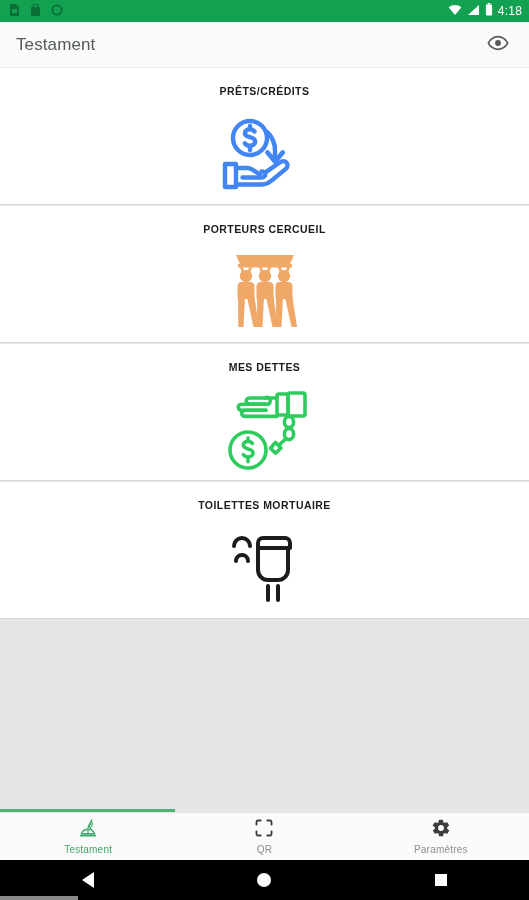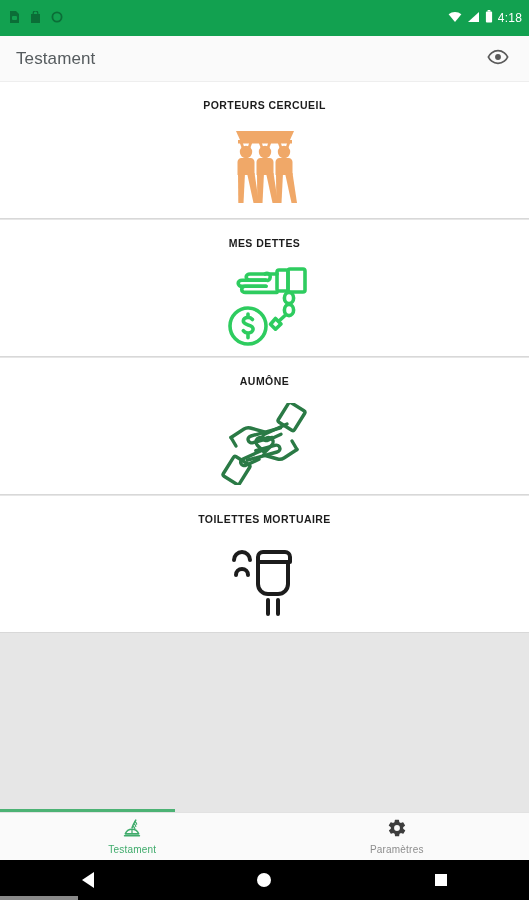--- a/index.html
+++ b/index.html
@@ -11,21 +11,21 @@
   }
   #phone {
     position: relative;
     width: 529px; height: 900px;
     background: #e3e3e3;
     display: flex; flex-direction: column;
   }
 
   
   .statusbar {
-    height: 36px;
+    height: 22px;
     background: #12a150;
     display: flex; align-items: center;
     padding: 0 7px 0 9px;
     flex: 0 0 auto;
   }
   .sb-left { display: flex; align-items: center; gap: 10px; }
   .sb-right { margin-left: auto; display: flex; align-items: center; gap: 5px; }
   .sb-ico { display: block; }
   .sb-time {
     color: #ffffff; font-size: 12px; letter-spacing: .2px;
@@ -197,20 +197,38 @@
             <path d="M12 5C6.5 5 2.7 9.3 1.5 12c1.2 2.7 5 7 10.5 7s9.3-4.3 10.5-7C21.3 9.3 17.5 5 12 5z" fill="none" stroke="#5a5a5a" stroke-width="2"></path>
             <circle cx="12" cy="12" r="3.2" fill="#5a5a5a"></circle>
           </svg>
         </span>
       </button>
     </div>
   </div>
 
   <div class="list">
 
+    <div class="card">
+      <span class="card-title">PRÊTS/CRÉDITS</span>
+      <span class="card-icon">
+        <svg width="92" height="80" viewBox="0 0 92 80">
+          <g fill="none" stroke="#4285f4" stroke-width="4.4" stroke-linecap="round" stroke-linejoin="round">
+            <circle cx="31" cy="24" r="17"></circle>
+            <path d="M35.5 17.5c-1.3-1.6-3.1-2.3-5-2.2-2.6.1-4.6 1.7-4.6 3.9 0 2.4 2.3 3.3 5 4 2.8.7 5.3 1.7 5.3 4.4 0 2.4-2.2 4-5 4.1-2.1.1-4-.7-5.3-2.4"></path>
+            <path d="M31 12v3M31 33v3"></path>
+            <path d="M48 18c5 4.5 8 11 8 18.5 0 3 0 6 0 9"></path>
+            <path d="M48.5 38.5l7.6 9 7.6-9" stroke-width="4.8"></path>
+            <path d="M6 50h11v23H6z"></path>
+            <path d="M17 54h11.5c2 0 3 .5 4.3 1.3L41 60.5"></path>
+            <path d="M23.5 63.5h19c2.2 0 3.7-1.3 3.7-3.1 0-1.8-1.5-3-3.7-3"></path>
+            <path d="M17 70.5h26c3.8 0 6.3-1.2 9.2-3.6l14.3-11.8c2.3-1.9 2.6-4.7.9-6.6-1.6-1.8-4.3-1.8-6.3-.2L47.5 57.6"></path>
+          </g>
+        </svg>
+      </span>
+    </div>
 
     <div class="card">
       <span class="card-title">PORTEURS CERCUEIL</span>
       <span class="card-icon">
         <svg width="82" height="82" viewBox="0 0 82 82">
           <g fill="#f0a868">
 
             <path d="M12 4h58l-4 9H16z"></path>
             <rect x="14" y="13" width="54" height="3.5"></rect>
 
@@ -265,43 +283,20 @@
 
             <circle cx="29" cy="61" r="18"></circle>
             <path d="M33.5 54.5c-1.3-1.5-3-2.2-4.8-2.1-2.5.1-4.4 1.6-4.4 3.7 0 2.3 2.2 3.1 4.8 3.8 2.7.7 5 1.6 5 4.2 0 2.3-2.1 3.8-4.8 3.9-2 .1-3.8-.7-5-2.3"></path>
             <path d="M29 49v3.2M29 69.5v3.2"></path>
           </g>
         </svg>
       </span>
     </div>
 
 
-    <div class="card">
-      <span class="card-title">AUMÔNE</span>
-      <span class="card-icon">
-        <svg width="90" height="82" viewBox="0 0 90 82">
-          <g fill="none" stroke="#2a7a45" stroke-width="3.4" stroke-linecap="round" stroke-linejoin="round">
-
-            <rect x="62" y="2" width="19" height="23" rx="2" transform="rotate(32 71.5 13.5)"></rect>
-            <path d="M67 21L45 31c-2 .9-2.8 2.9-2 4.6.9 1.9 3 2.5 5 1.6l13-5.9"></path>
-            <path d="M60.5 24.8L31 33c-2.2.6-3.4 2.5-2.8 4.3.6 2 2.8 2.9 5 2.3l19-5.2"></path>
-            <path d="M11 34.5l13-8.5c2-1.3 4.2-1.6 6.4-1l14 4"></path>
-            <path d="M11 34.5l5 8.5"></path>
-
-            <rect x="7" y="56" width="19" height="23" rx="2" transform="rotate(32 16.5 67.5)"></rect>
-            <path d="M23 60l22-10c2-.9 2.8-2.9 2-4.6-.9-1.9-3-2.5-5-1.6l-13 5.9" transform="rotate(180 34 53)"></path>
-            <path d="M27.5 57.2L57 49c2.2-.6 3.4-2.5 2.8-4.3-.6-2-2.8-2.9-5-2.3l-19 5.2"></path>
-            <path d="M77 46.5l-13 8.5c-2 1.3-4.2 1.6-6.4 1l-14-4"></path>
-            <path d="M77 46.5l-5-8.5"></path>
-
-            <path d="M44.5 49.5l-7.2-7.3c-1.8-1.8-1.8-4.7 0-6.5 1.8-1.8 4.6-1.8 6.4 0l.8.8.8-.8c1.8-1.8 4.6-1.8 6.4 0 1.8 1.8 1.8 4.7 0 6.5z"></path>
-          </g>
-        </svg>
-      </span>
-    </div>
 
     <div class="card">
       <span class="card-title">TOILETTES MORTUAIRE</span>
       <span class="card-icon">
         <svg width="90" height="80" viewBox="0 0 90 80">
           <g fill="none" stroke="#1c1c1c" stroke-width="4" stroke-linecap="round" stroke-linejoin="round">
             <path d="M14 18a8 8 0 0116 0"></path>
             <path d="M38 20v-5a5 5 0 015-5h22a5 5 0 015 5v5"></path>
             <path d="M38 20h30v22a10 10 0 01-10 10H48a10 10 0 01-10-10z"></path>
             <path d="M16 33a6 6 0 1112 0"></path>
@@ -322,20 +317,33 @@
           <path d="M16.5 2.5c-1.8 3-3.4 6-4.4 9.2" fill="none" stroke="#3fab6b" stroke-width="1.9" stroke-linecap="round"></path>
           <path d="M15.2 4.4c1.3.5 2.2 1.6 2.4 3M14.2 7.2c1.3.4 2.2 1.5 2.4 2.9M13.2 10c1.2.4 2 1.4 2.2 2.7" fill="none" stroke="#3fab6b" stroke-width="1.5" stroke-linecap="round"></path>
           <path d="M4 19c1.2-3.4 4.3-5.6 8-5.6s6.8 2.2 8 5.6z" fill="none" stroke="#3fab6b" stroke-width="1.9" stroke-linejoin="round"></path>
           <path d="M12 13.5V19" fill="none" stroke="#3fab6b" stroke-width="1.5"></path>
           <path d="M3 21.2h18" fill="none" stroke="#3fab6b" stroke-width="1.7" stroke-linecap="round"></path>
         </svg>
       </span>
       <span class="nav-label">Testament</span>
     </div>
 
+    <div class="nav-item">
+      <span>
+        <svg width="20" height="20" viewBox="0 0 24 24">
+          <g fill="none" stroke="#3d3d3d" stroke-width="2.2" stroke-linecap="round">
+            <path d="M3 8V4.8A1.8 1.8 0 014.8 3H8"></path>
+            <path d="M16 3h3.2A1.8 1.8 0 0121 4.8V8"></path>
+            <path d="M21 16v3.2a1.8 1.8 0 01-1.8 1.8H16"></path>
+            <path d="M8 21H4.8A1.8 1.8 0 013 19.2V16"></path>
+          </g>
+        </svg>
+      </span>
+      <span class="nav-label">QR</span>
+    </div>
 
     <div class="nav-item">
       <span>
         <svg width="20" height="20" viewBox="0 0 24 24">
           <path fill="#3d3d3d" d="M19.4 13a7.8 7.8 0 000-2l2.1-1.6a.5.5 0 00.1-.6l-2-3.5a.5.5 0 00-.6-.2l-2.5 1a7.3 7.3 0 00-1.7-1l-.4-2.6a.5.5 0 00-.5-.4h-4a.5.5 0 00-.5.4l-.4 2.6a7.6 7.6 0 00-1.7 1l-2.5-1a.5.5 0 00-.6.2l-2 3.5a.5.5 0 00.1.6L4.6 11a8 8 0 000 2l-2.1 1.6a.5.5 0 00-.1.6l2 3.5a.5.5 0 00.6.2l2.5-1a7.3 7.3 0 001.7 1l.4 2.6a.5.5 0 00.5.4h4a.5.5 0 00.5-.4l.4-2.6a7.6 7.6 0 001.7-1l2.5 1a.5.5 0 00.6-.2l2-3.5a.5.5 0 00-.1-.6zM12 15.5A3.5 3.5 0 1115.5 12 3.5 3.5 0 0112 15.5z"></path>
         </svg>
       </span>
       <span class="nav-label">Paramètres</span>
     </div>
   </div>

